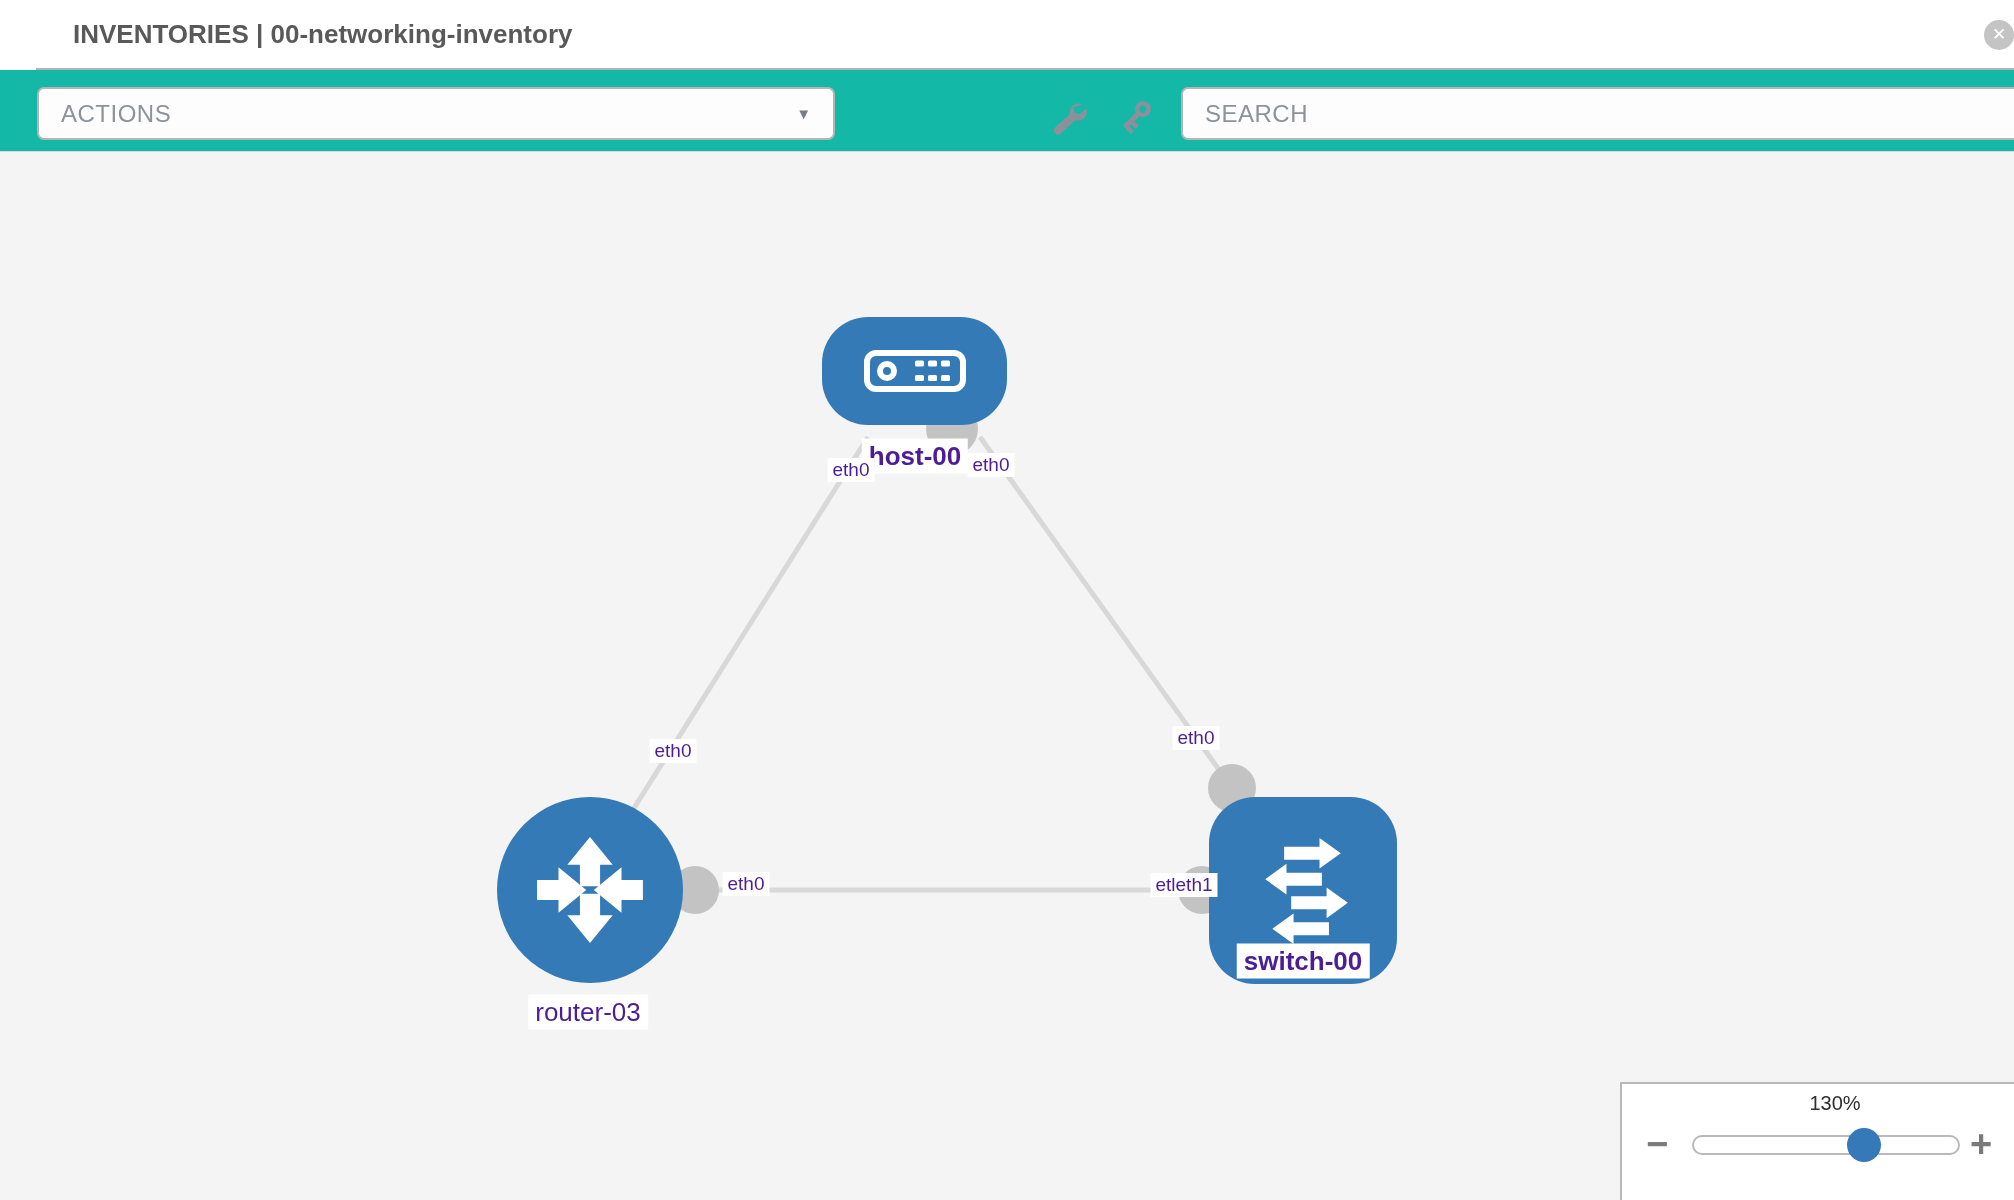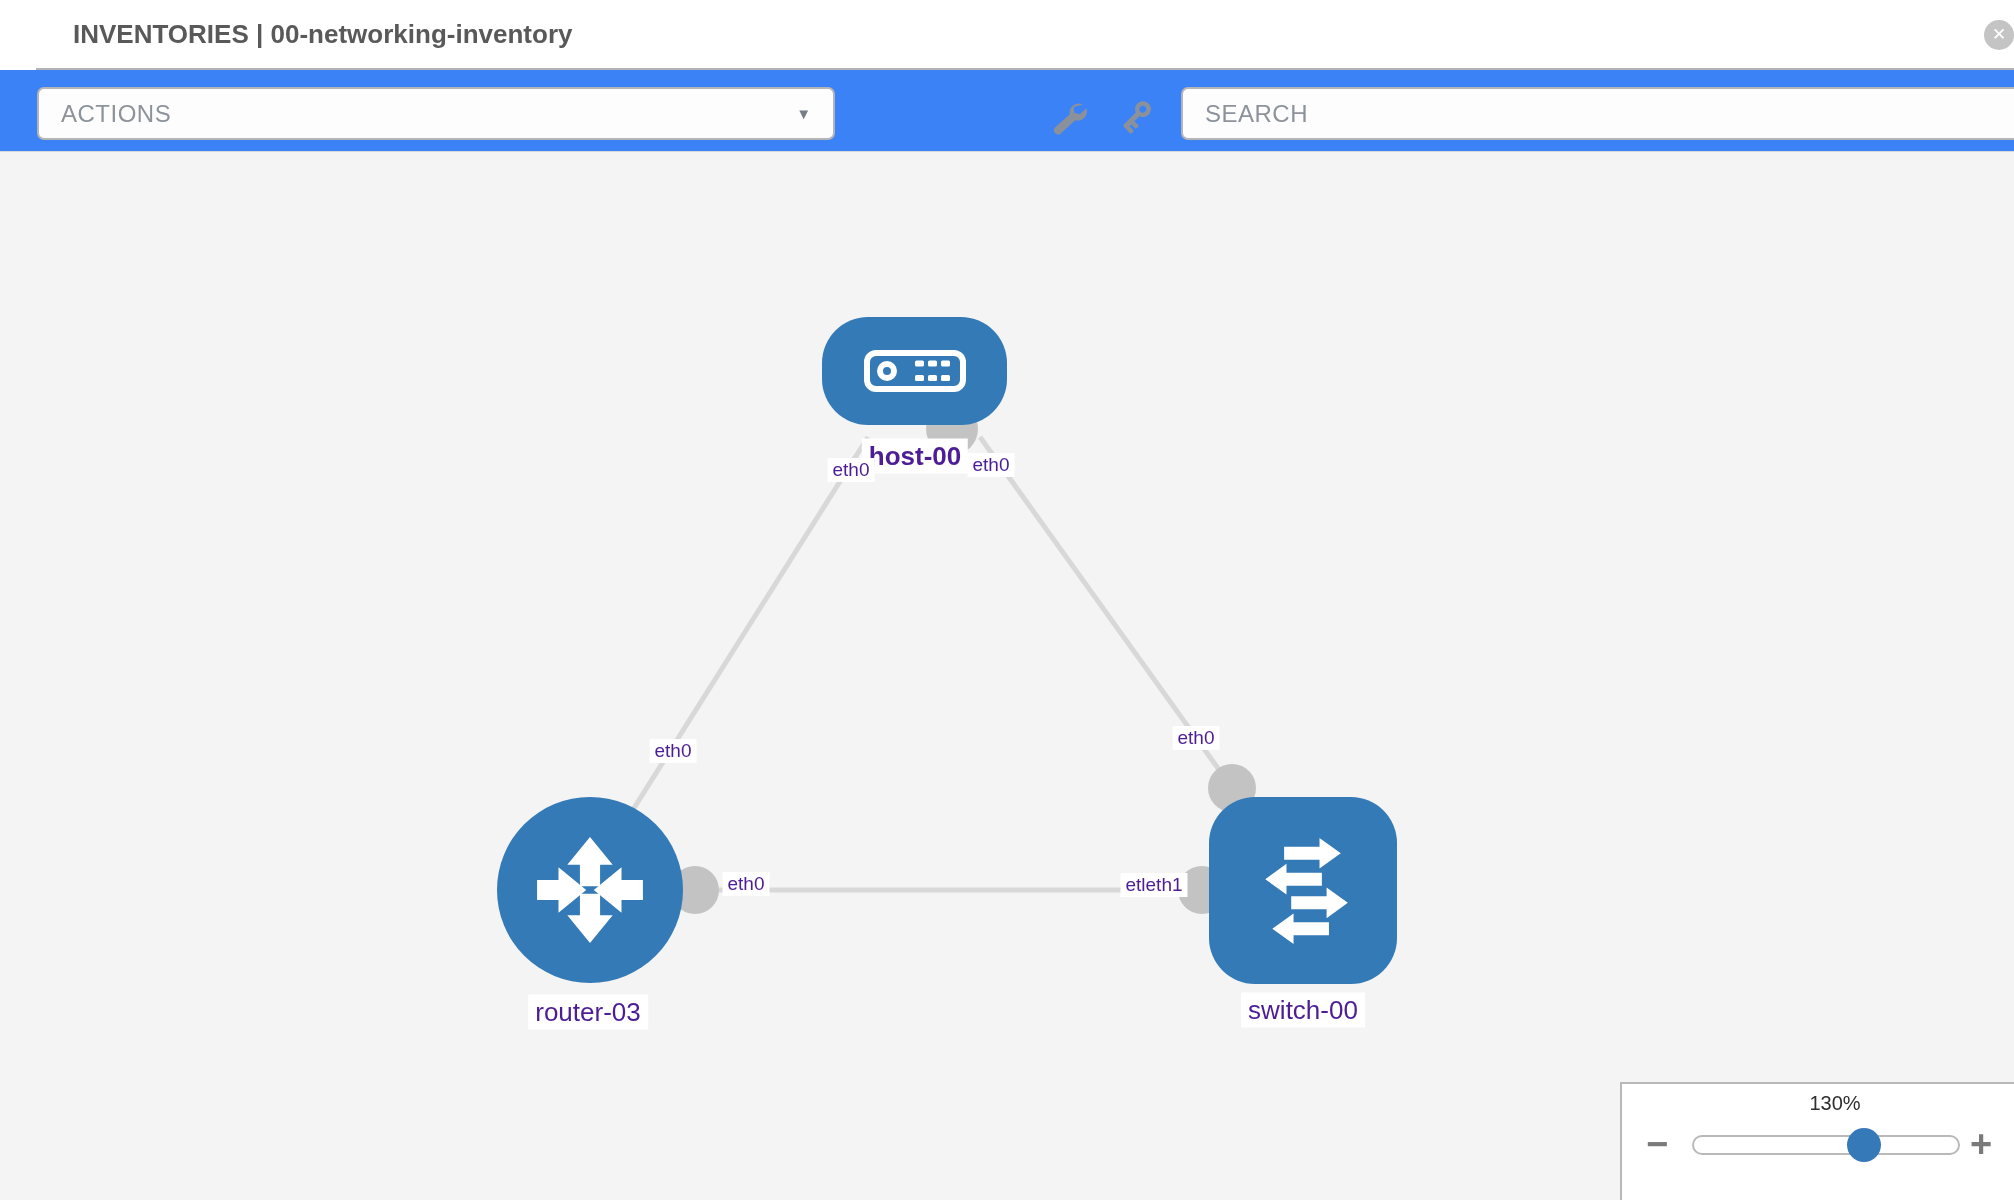--- a/index.html
+++ b/index.html
@@ -11,21 +11,21 @@
   .header { position:absolute; left:0; top:0; width:2014px; height:70px;
             background:#ffffff; border-bottom:2px solid #b3b3b3;margin-left:36px; }
   .title { position:absolute; left:37px; top:0; height:68px; line-height:68px;
            font-size:26px; font-weight:bold; color:#595959; white-space:nowrap; }
   .close-btn { position:absolute; left:1948px; top:20px; width:30px; height:30px;
                border-radius:50%; background:#c4c4c4; color:#ffffff; font-size:17px;
                font-weight:bold; text-align:center; line-height:30px; cursor:pointer; }
 
   
   .toolbar { position:absolute; left:0; top:70px; width:2014px; height:82px;
-             background:#3b82f6; border-bottom:1px solid #dadada; }
+             background:#14b8a6; border-bottom:1px solid #dadada; }
   .select-box { position:absolute; top:17px; height:53px; background:#fdfdfd;
                 border:2px solid #b5b5b5; border-radius:7px; }
   .select-box .sel-text { position:absolute; left:22px; top:0; height:49px; line-height:49px;
                           font-size:24px; color:#8d939b; letter-spacing:0.5px; }
   .select-box .caret { position:absolute; right:22px; top:0; height:49px; line-height:49px;
                        font-size:15px; color:#767d88; }
   .tool-icon { position:absolute; top:27px; width:40px; height:40px; cursor:pointer; }
 
   
   .canvas { position:absolute; left:0; top:152px; width:2014px; height:1048px; background:#f4f4f4; }
@@ -144,28 +144,28 @@
           <polygon points="82,18 64,5 64,12.5 34,12.5 34,23.5 64,23.5 64,31"></polygon>
           <polygon points="18,40 36,27 36,34.5 66,34.5 66,45.5 36,45.5 36,53"></polygon>
           <polygon points="88,60 70,47 70,54.5 40,54.5 40,65.5 70,65.5 70,73"></polygon>
           <polygon points="24,82 42,69 42,76.5 72,76.5 72,87.5 42,87.5 42,95"></polygon>
         </g>
       </svg>
     </div>
 
     <div class="nlabel" style="left:915px;  top:304px;font-weight:bold;">host-00</div>
     <div class="nlabel" style="left:588px;  top:860px;">router-03</div>
-    <div class="nlabel" style="left:1303px; top:858px;">switch-00</div>
+    <div class="nlabel" style="left:1303px; top:809px;font-weight:bold;">switch-00</div>
 
     <div class="elabel" style="left:851px;  top:318px;">eth0</div>
     <div class="elabel" style="left:991px;  top:313px;">eth0</div>
     <div class="elabel" style="left:673px;  top:599px;">eth0</div>
     <div class="elabel" style="left:1196px; top:586px;">eth0</div>
     <div class="elabel" style="left:746px;  top:732px;">eth0</div>
-    <div class="elabel" style="left:1154px; top:733px;">etleth1</div>
+    <div class="elabel" style="left:1184px; top:733px;">etleth1</div>
 
     <div class="zoom-panel">
       <div class="zoom-level">130%</div>
       <div class="zoom-minus">−</div>
       <div class="zoom-track"></div>
       <div class="zoom-handle"></div>
       <div class="zoom-plus">+</div>
     </div>
 
   </div>

